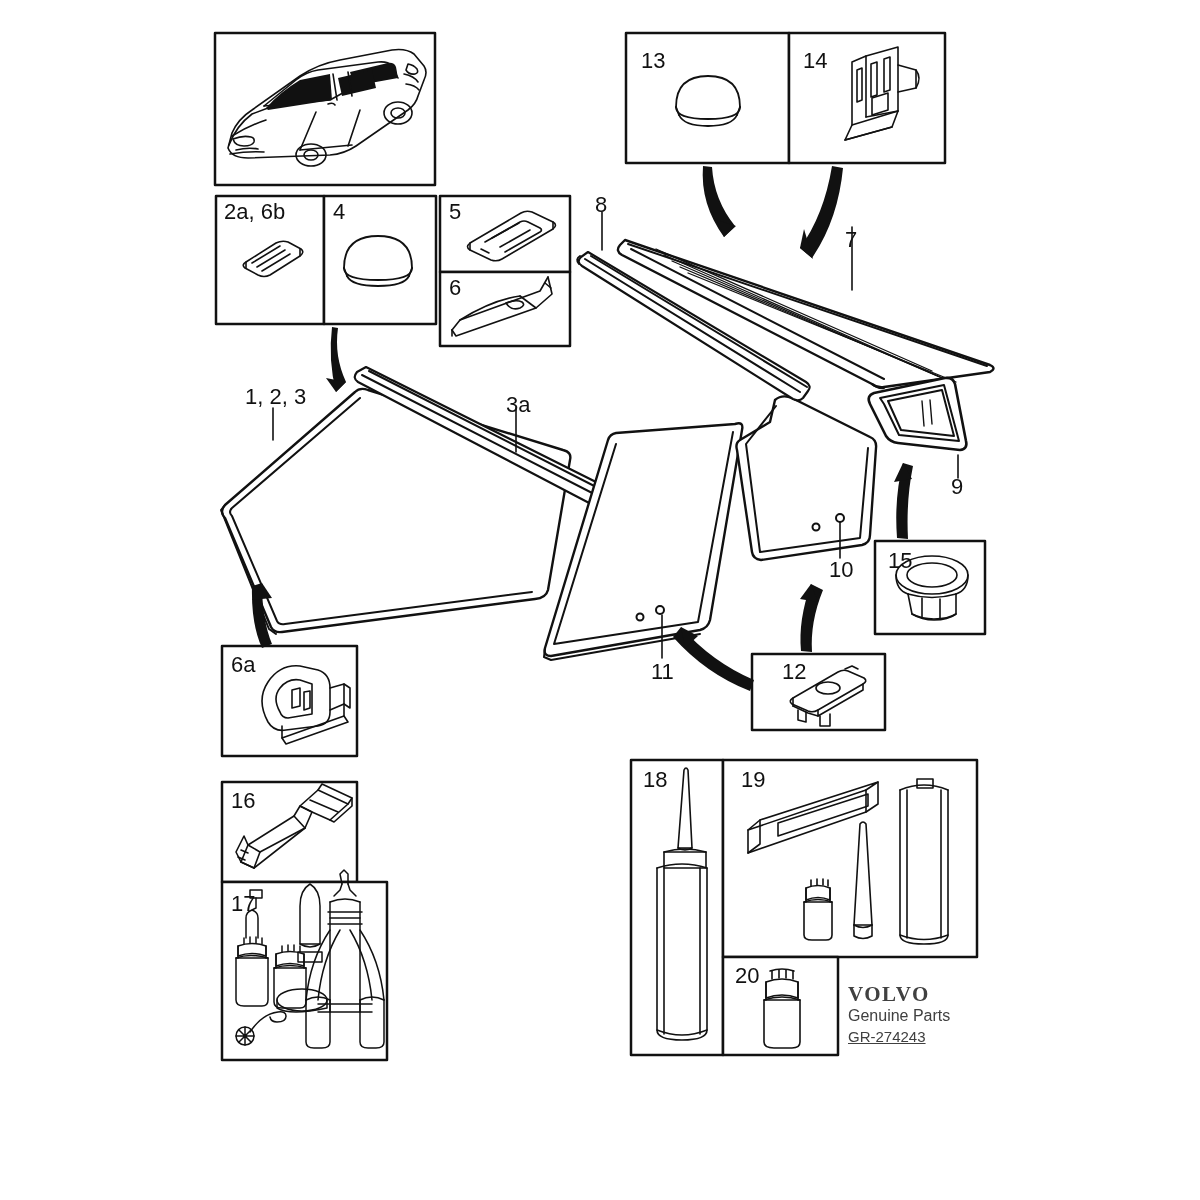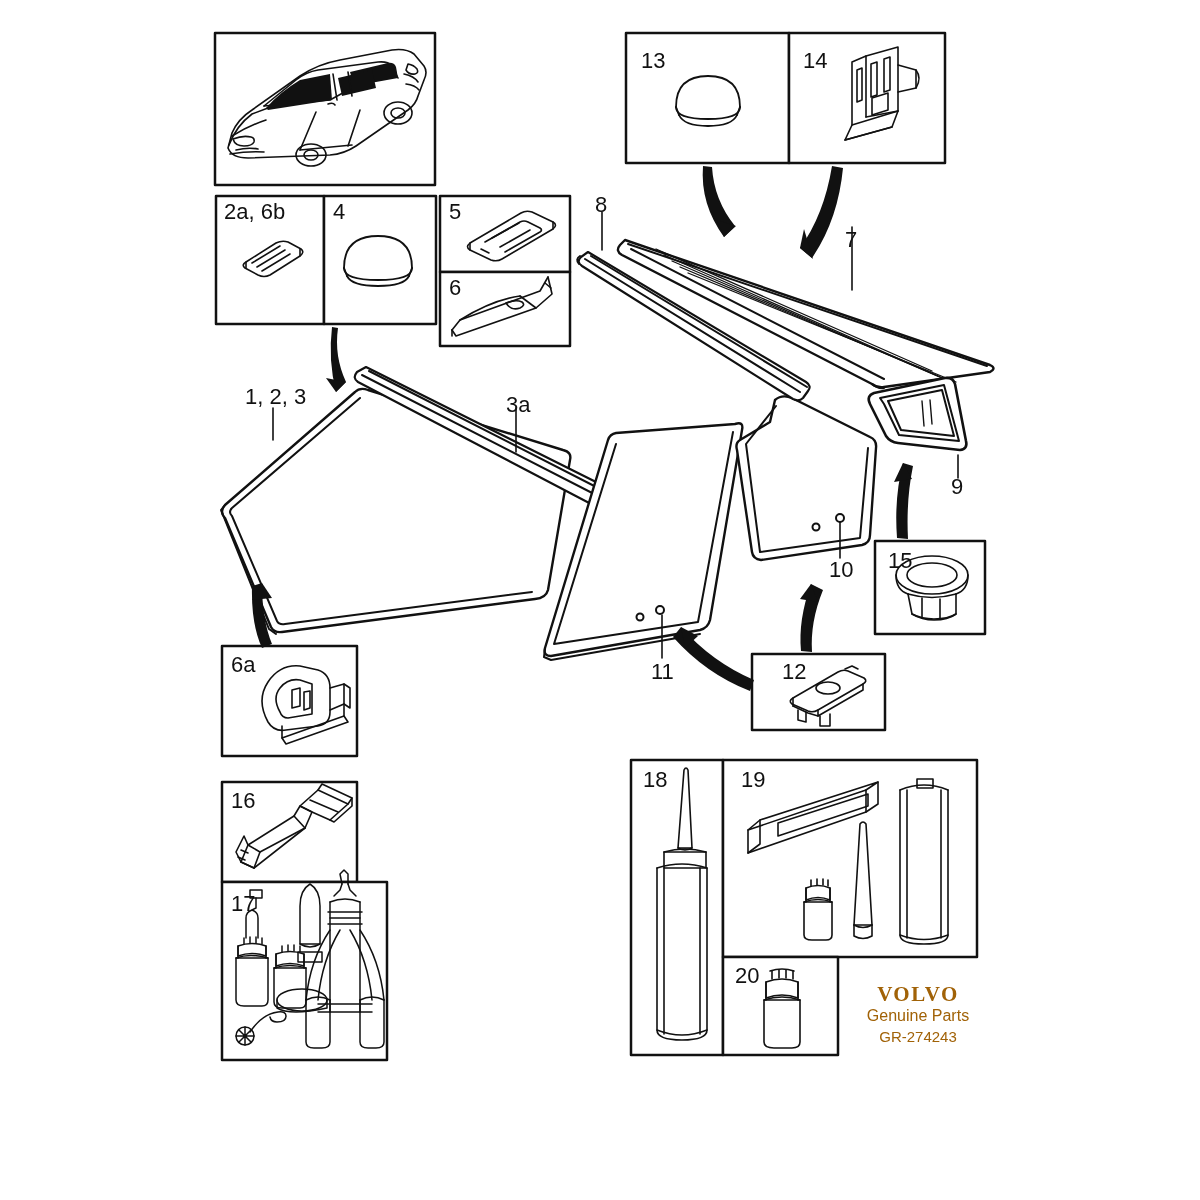--- a/index.html
+++ b/index.html
@@ -33,41 +33,42 @@
     top: 1080px;
     width: 1200px;
     height: 120px;
     background: #ffffff;
   }
   .gp-block {
     position: absolute;
     left: 848px;
     top: 984px;
     width: 140px;
-    text-align: center;
-    color: #a16207;
+    text-align: left;
+    color: #404040;
   }
   .gp-volvo {
     font-family: "Liberation Serif", serif;
     font-size: 21px;
     font-weight: bold;
     letter-spacing: 1.5px;
     line-height: 1;
   }
   .gp-sub {
     font-family: "Liberation Sans", sans-serif;
     font-size: 16px;
     margin-top: 3px;
     line-height: 1;
   }
   .gp-code {
     font-family: "Liberation Sans", sans-serif;
     font-size: 15px;
     margin-top: 5px;
     line-height: 1;
+    text-decoration: underline;
   }
   text {
     font-family: "Liberation Sans", sans-serif;
     fill: #111111;
   }
   .callout {
     font-size: 22px;
   }
   .boxnum {
     font-size: 22px;

